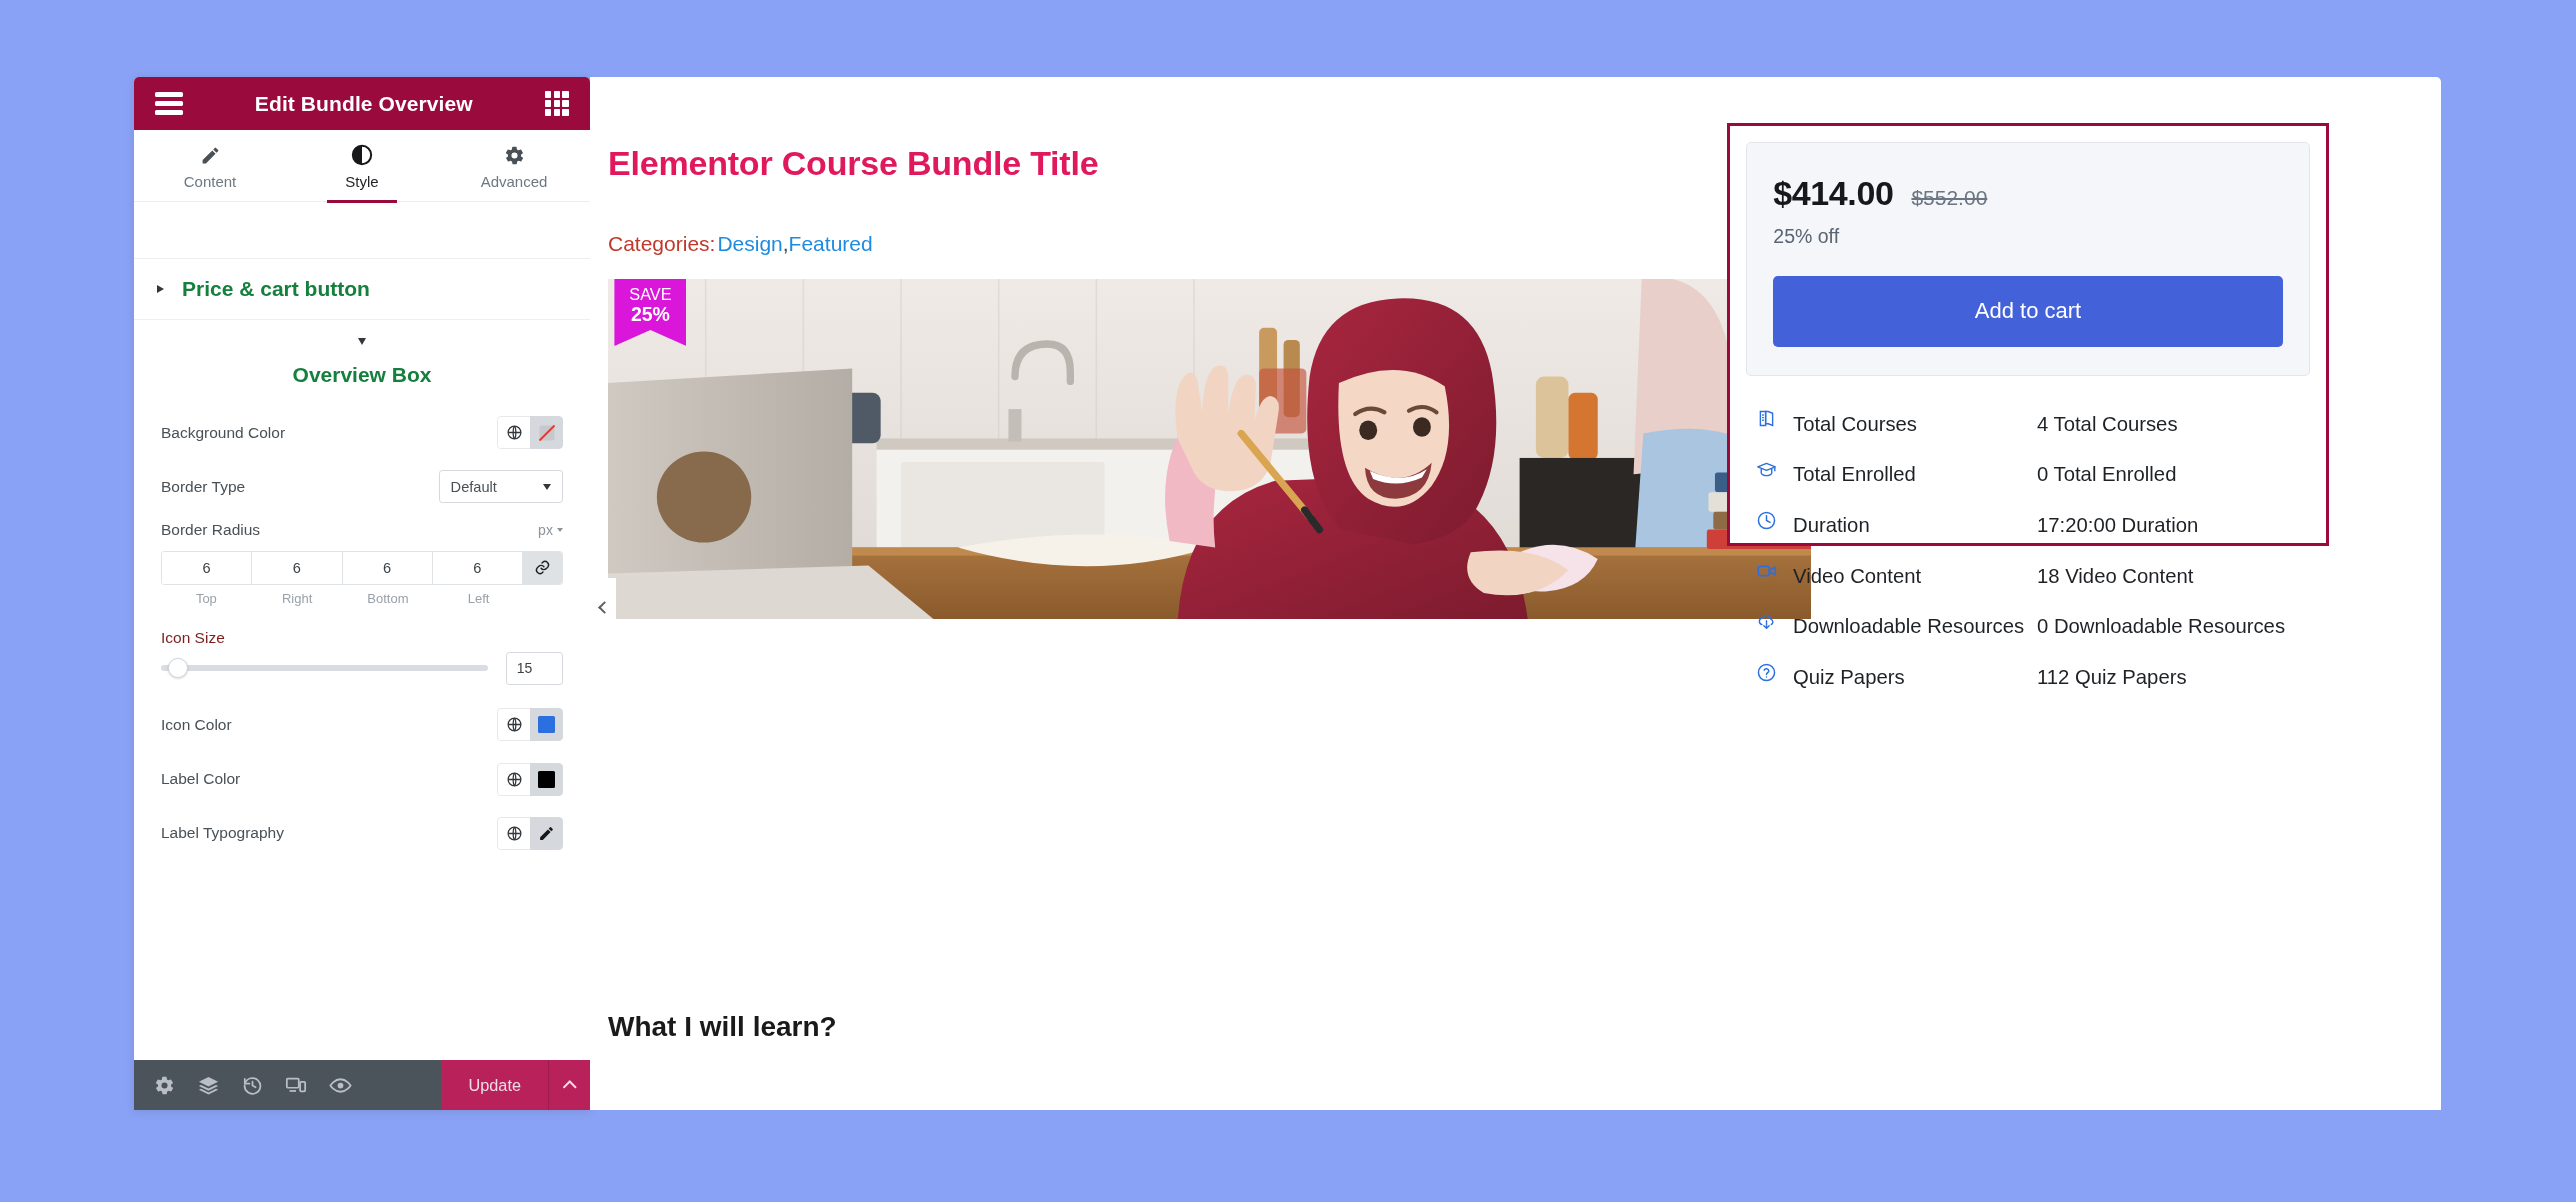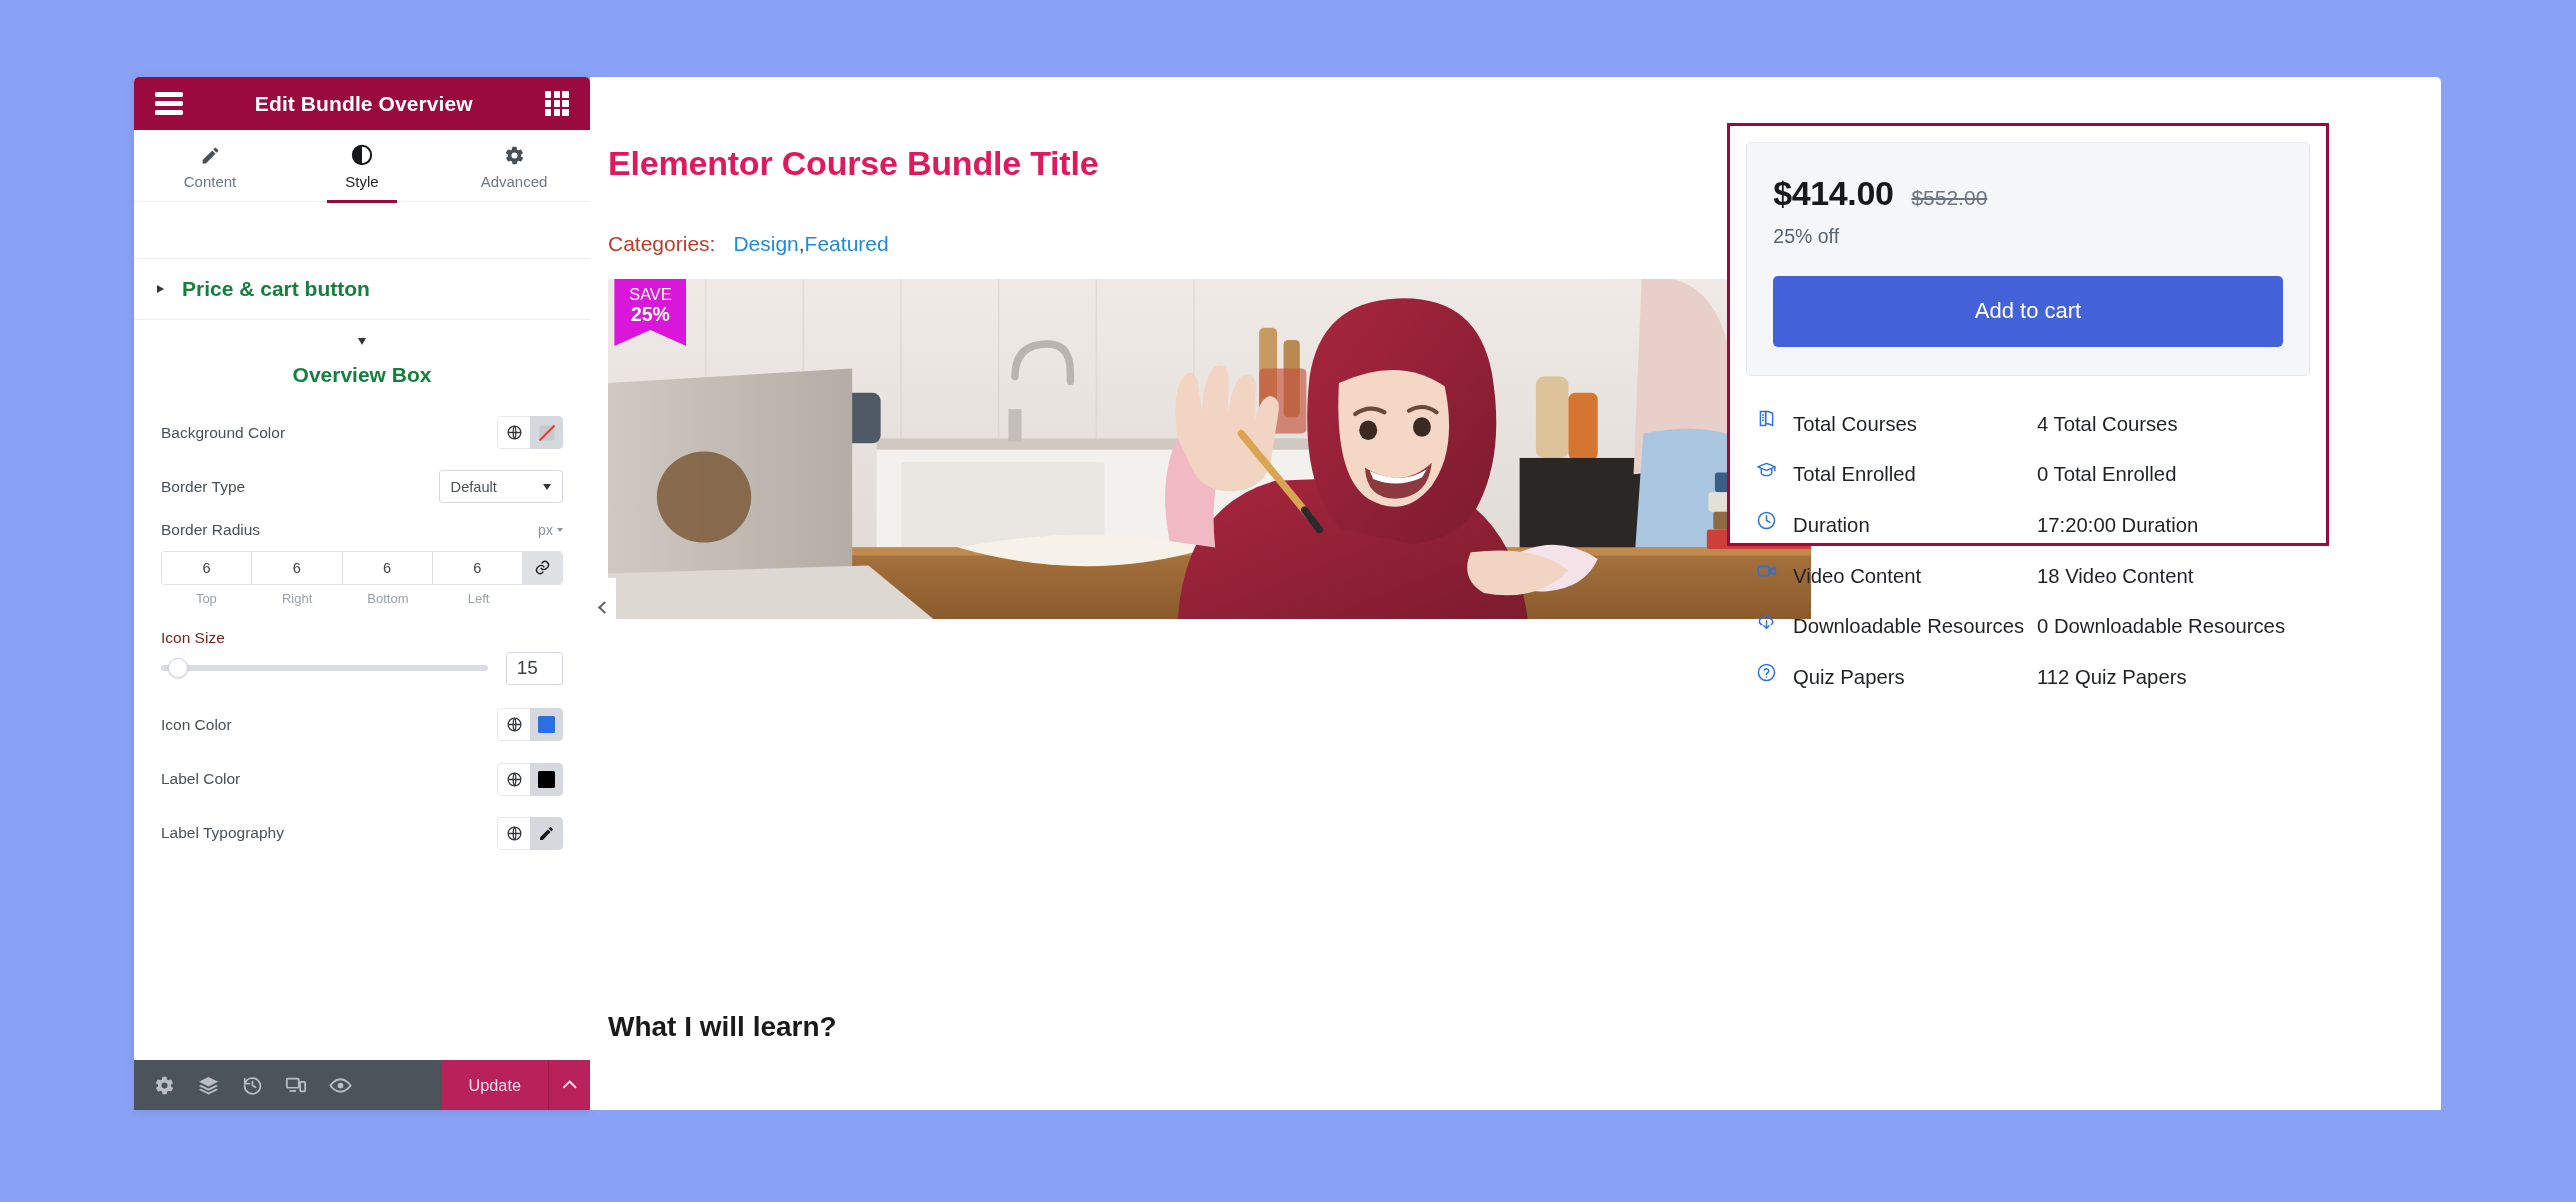--- a/index.html
+++ b/index.html
@@ -186,21 +186,21 @@
     border-radius: 50%;
     box-shadow: 0 0.8px 2.4px rgba(0,0,0,.18);
     cursor: grab;
   }
   .num-box {
     width: 57px; height: 33px;
     border: 0.8px solid #d5d8dc;
     border-radius: 3.3px;
     display: flex; align-items: center;
     padding-left: 9.8px;
-    font-size: 19px; color: #3c4246;
+    font-size: 14px; color: #3c4246;
     background: #fff;
     cursor: text;
   }
   .ctrl-label-sz { font-size: 15.5px; color: #7f1d1d; padding: 13px 27px 1.6px; }
 
   
   .panel-foot {
     height: 50px;
     background: #4c545b;
     display: flex;
@@ -264,21 +264,21 @@
     left: 18px; top: 67px;
     font-size: 34px;
     font-weight: bold;
     color: #E0195C;
     letter-spacing: -0.2px;
   }
 
   .categories-row {
     position: absolute;
     left: 18px; top: 155px;
-    display: flex; align-items: baseline; gap: 18px;
+    display: flex; align-items: baseline; gap: 2px;
     font-size: 21px;
   }
   .categories-label { color: #C0392B; }
   .cat-links { color: #1F8BE0; }
   .cat-links a { color: #1F8BE0; text-decoration: none; cursor: pointer; }
   .cat-links .sep { color: #444; }
 
   
   .hero {
     position: absolute;

